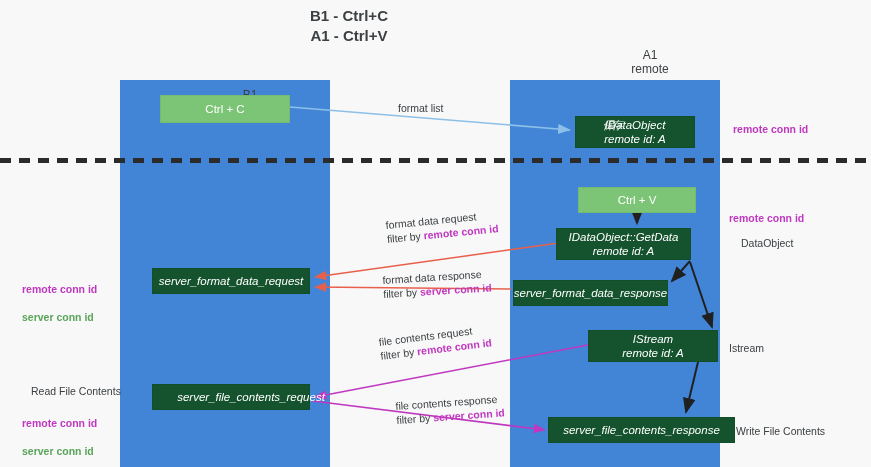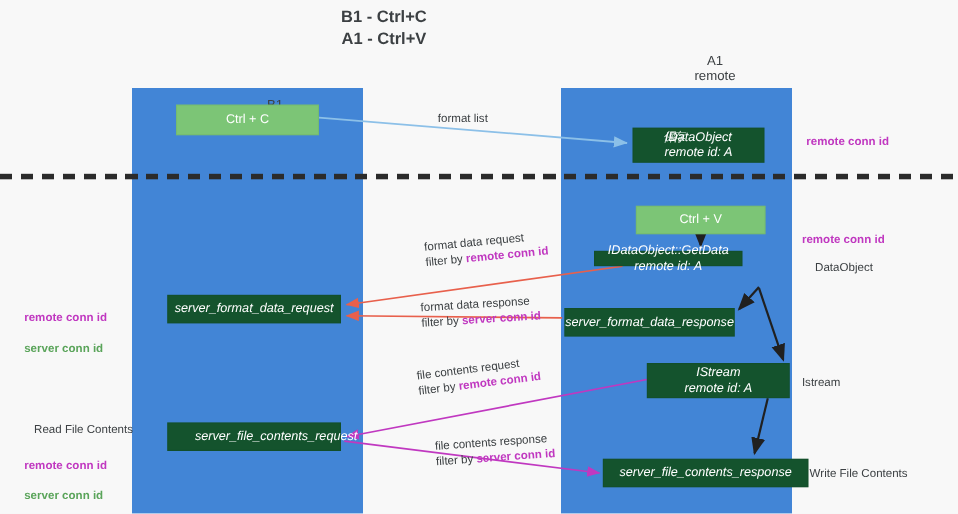--- a/index.html
+++ b/index.html
@@ -71,21 +71,21 @@
     line-height: 14px;
     border: 1px solid rgba(0,0,0,0.05);
   }
   .box.green { background: #7cc576; }
   .box.orange { background: #14532d; font-style: italic; }
   .box .l2 { display: block; }
 
   #box-ctrl-c   { left: 160px; top: 95px;  width: 130px; height: 28px; }
   #box-idataobj { left: 575px; top: 116px; width: 120px; height: 32px; }
   #box-ctrl-v   { left: 578px; top: 172px; width: 118px; height: 26px; margin-top: 15px; }
-  #box-getdata  { left: 540px; top: 228px; width: 135px; height: 14px; }
+  #box-getdata  { left: 556px; top: 228px; width: 135px; height: 32px; }
   #box-sfdreq   { left: 152px; top: 268px; width: 158px; height: 26px; text-align: right; }
   #box-sfdresp  { left: 513px; top: 280px; width: 155px; height: 26px; }
   #box-istream  { left: 588px; top: 330px; width: 130px; height: 32px; }
   #box-sfcreq   { left: 152px; top: 384px; width: 158px; height: 26px; padding-left: 40px; }
   #box-sfcresp  { left: 548px; top: 417px; width: 187px; height: 26px; }
 
   
   .overlap {
     position: relative;
     display: inline-block;

